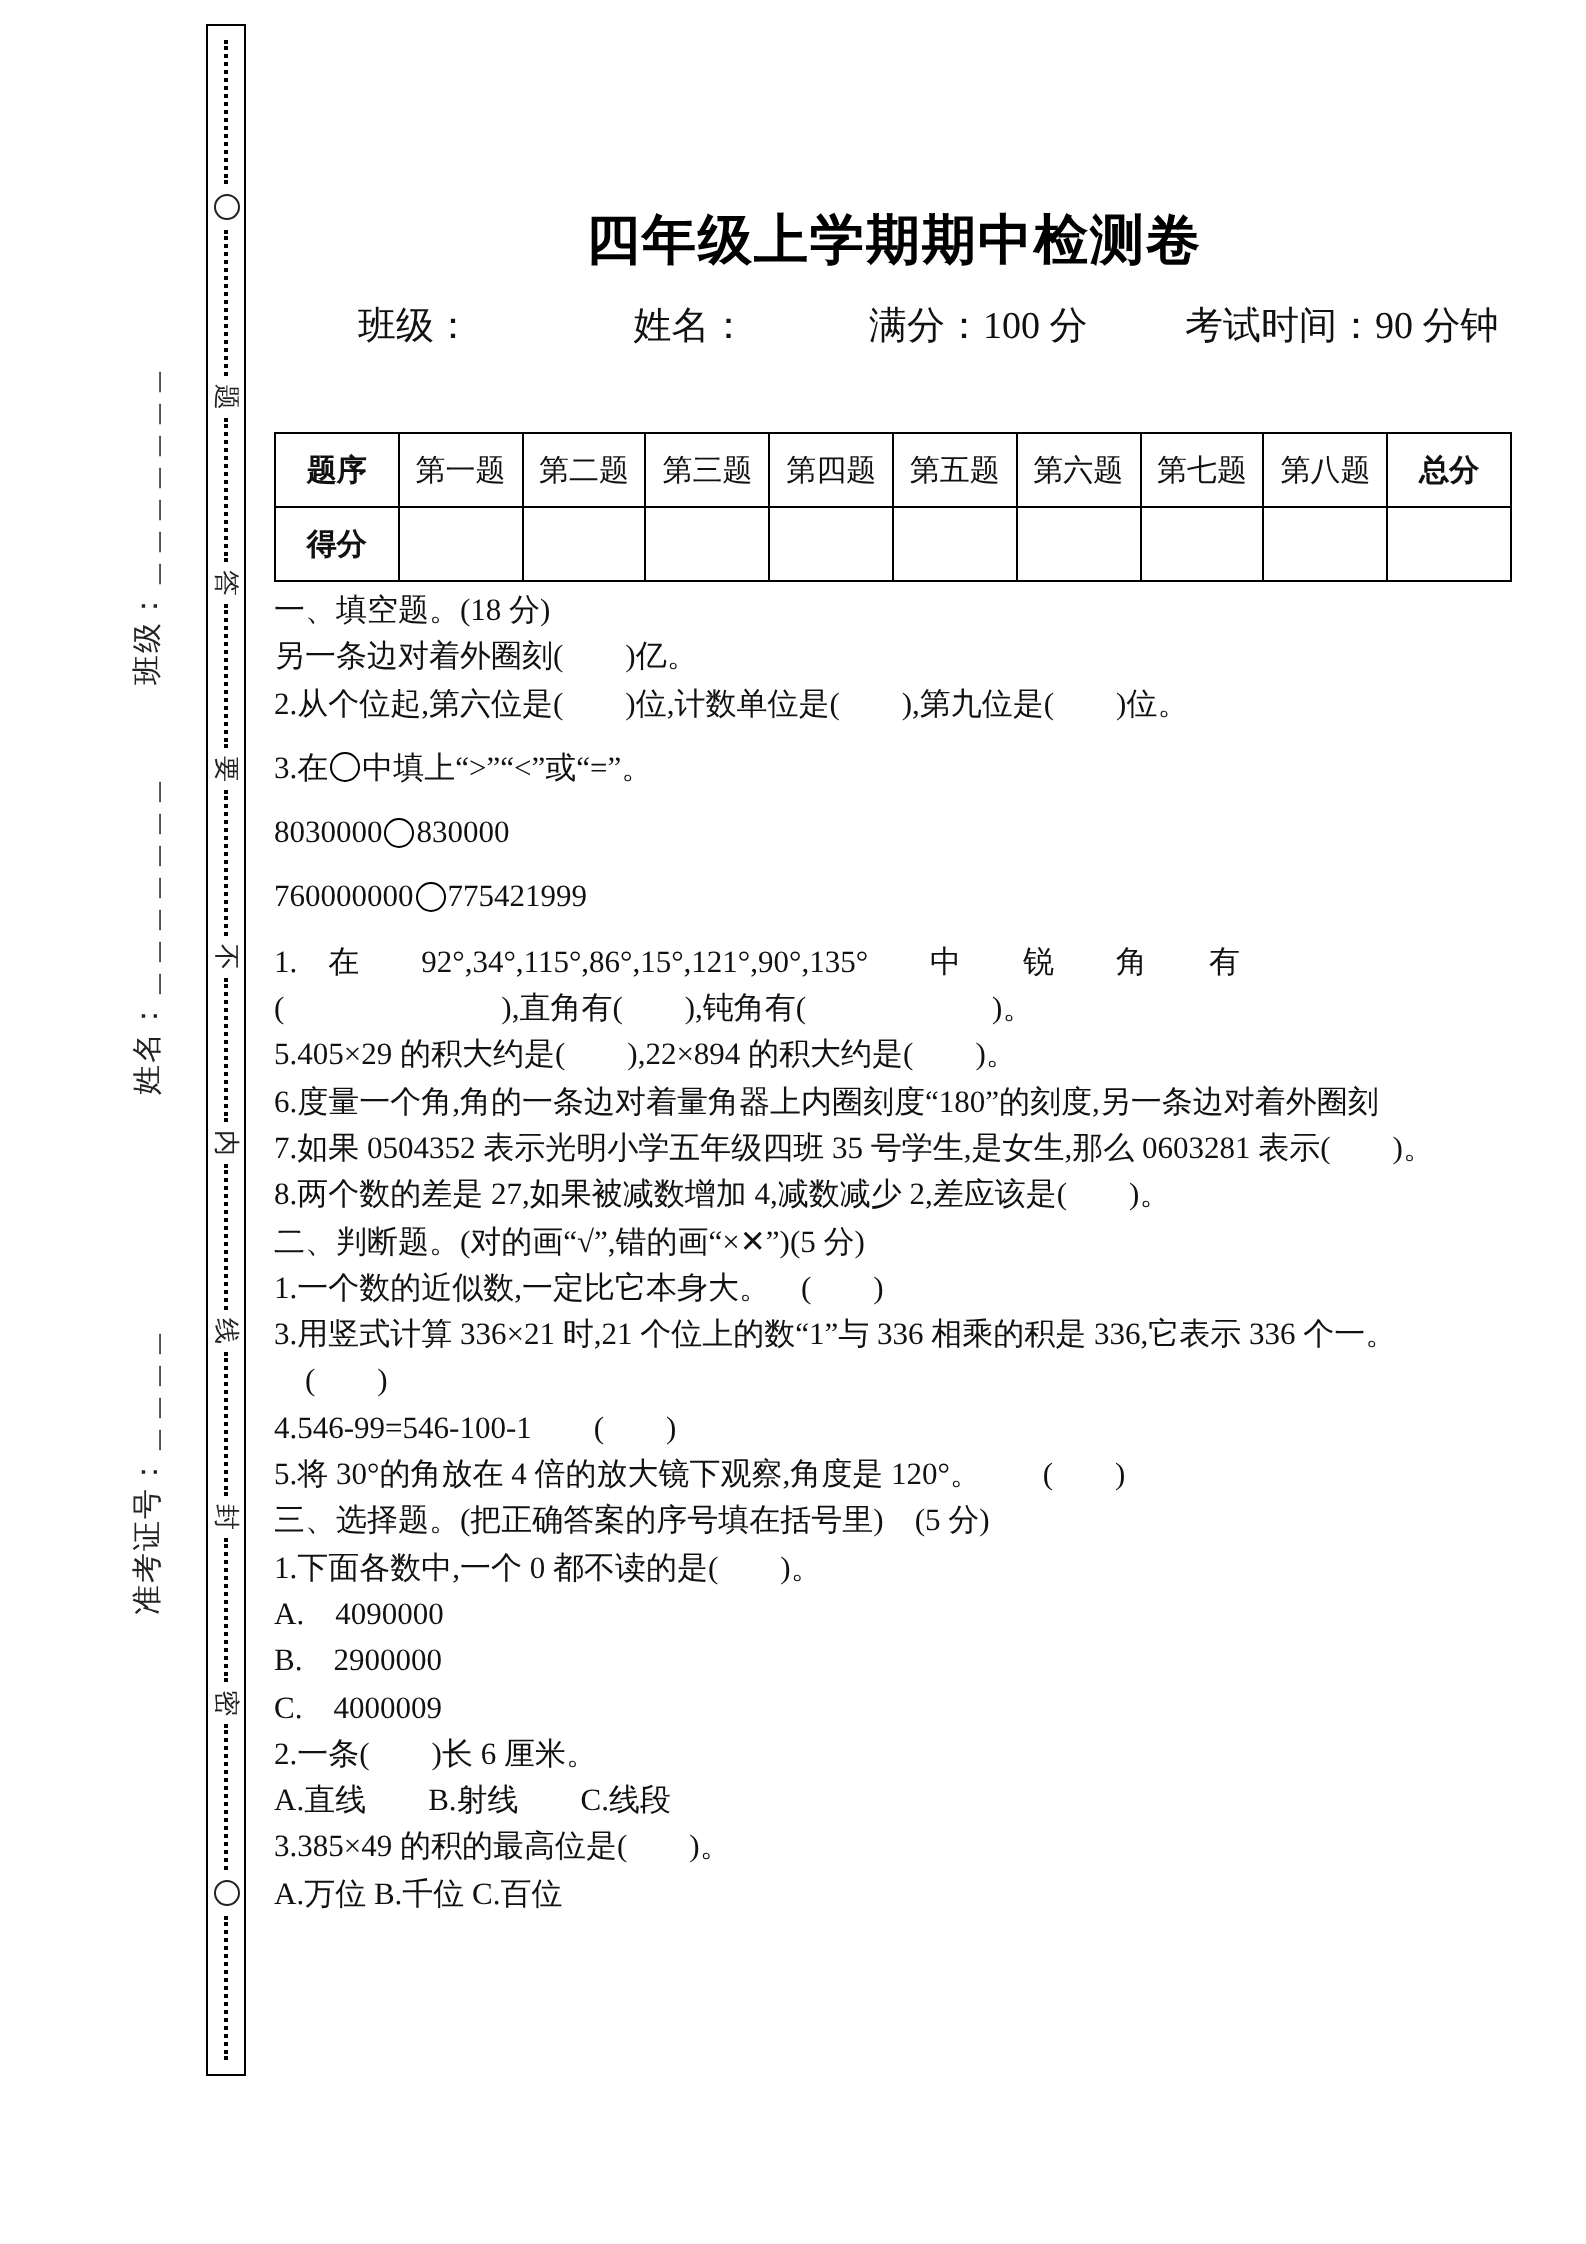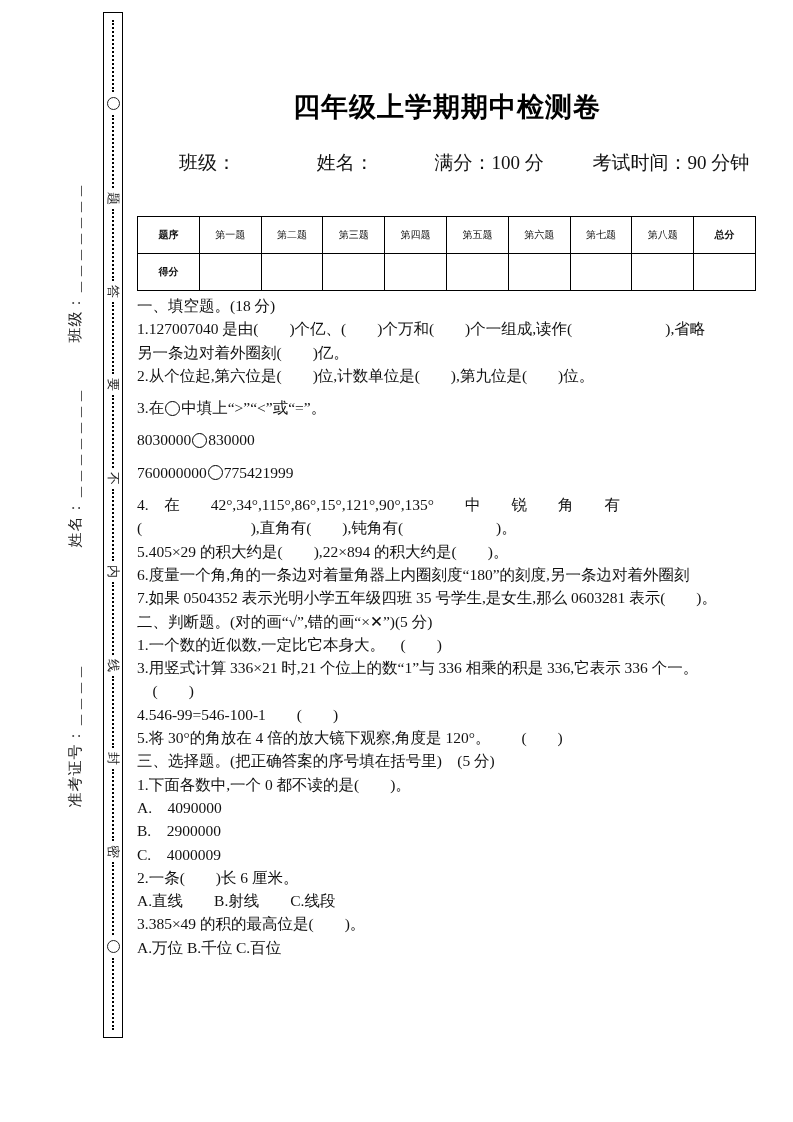--- a/index.html
+++ b/index.html
@@ -27,40 +27,40 @@
   .seal-char{
     flex:0 0 auto;font-size:13px;line-height:15px;transform:rotate(90deg);
     color:#222;
   }
   .seal-ring{
     flex:0 0 auto;width:13px;height:13px;border:1px solid #222;border-radius:50%;
     margin:2px 0;box-sizing:border-box;
   }
   
   .paper-title{
-    position:absolute;left:137px;top:89px;width:620px;text-align:center;
+    position:absolute;left:137px;top:102px;width:620px;text-align:center;
     font-size:27px;font-weight:bold;letter-spacing:1px;color:#000;
   }
   .info-line{
     position:absolute;left:137px;top:150px;width:640px;font-size:19px;
     white-space:nowrap;color:#111;
   }
   .info-line span{display:inline-block;}
   .info-class{margin-left:42px;}
   .info-name{margin-left:76px;}
   .info-score{margin-left:56px;}
   .info-time{margin-left:44px;}
   
   .score-table{
     position:absolute;left:137px;top:216px;width:619px;
     border-collapse:collapse;table-layout:fixed;
   }
   .score-table td{
     border:1px solid #000;height:36px;text-align:center;vertical-align:middle;
-    font-size:10px;padding:0 1px;overflow:hidden;color:#111;
+    font-size:15px;padding:0 1px;overflow:hidden;color:#111;
   }
   .score-table td.bold{font-weight:bold;}
   
   .body-lines{
     position:absolute;left:137px;top:294px;width:628px;font-size:15.5px;color:#111;
   }
   .body-lines p{margin:0;line-height:23.3px;white-space:nowrap;}
   .body-lines p.gap{margin-top:9px;}
   .ring{
     display:inline-block;width:15px;height:15px;border:1px solid #000;
@@ -130,31 +130,31 @@
         <td></td>
         <td></td>
         <td></td>
         <td></td>
       </tr>
     </tbody>
   </table>
 
 <div class="body-lines" id="body-lines">
     <p>一、填空题。(18 分)</p>
-    <p>1.127007040 是由(　　)个亿、(　　)个万和(　　)个一组成,读作(　　　　　　),省略</p>
     <p>另一条边对着外圈刻(　　)亿。</p>
     <p>2.从个位起,第六位是(　　)位,计数单位是(　　),第九位是(　　)位。</p>
     <p class="gap">3.在<span class="ring"></span>中填上“&gt;”“&lt;”或“=”。</p>
     <p class="gap">8030000<span class="ring"></span>830000</p>
     <p class="gap">760000000<span class="ring"></span>775421999</p>
-    <p class="gap">4.　在　　42°,34°,115°,86°,15°,121°,90°,135°　　中　　锐　　角　　有</p>
+    <p class="gap">1.　在　　92°,34°,115°,86°,15°,121°,90°,135°　　中　　锐　　角　　有</p>
     <p>(　　　　　　　),直角有(　　),钝角有(　　　　　　)。</p>
     <p>5.405×29 的积大约是(　　),22×894 的积大约是(　　)。</p>
     <p>6.度量一个角,角的一条边对着量角器上内圈刻度“180”的刻度,另一条边对着外圈刻</p>
     <p>7.如果 0504352 表示光明小学五年级四班 35 号学生,是女生,那么 0603281 表示(　　)。</p>
+    <p>8.两个数的差是 27,如果被减数增加 4,减数减少 2,差应该是(　　)。</p>
     <p>二、判断题。(对的画“√”,错的画“×✕”)(5 分)</p>
     <p>1.一个数的近似数,一定比它本身大。　(　　)</p>
     <p>3.用竖式计算 336×21 时,21 个位上的数“1”与 336 相乘的积是 336,它表示 336 个一。</p>
     <p>　(　　)</p>
     <p>4.546-99=546-100-1　　(　　)</p>
     <p>5.将 30°的角放在 4 倍的放大镜下观察,角度是 120°。　　(　　)</p>
     <p>三、选择题。(把正确答案的序号填在括号里)　(5 分)</p>
     <p>1.下面各数中,一个 0 都不读的是(　　)。</p>
     <p>A.　4090000</p>
     <p>B.　2900000</p>

